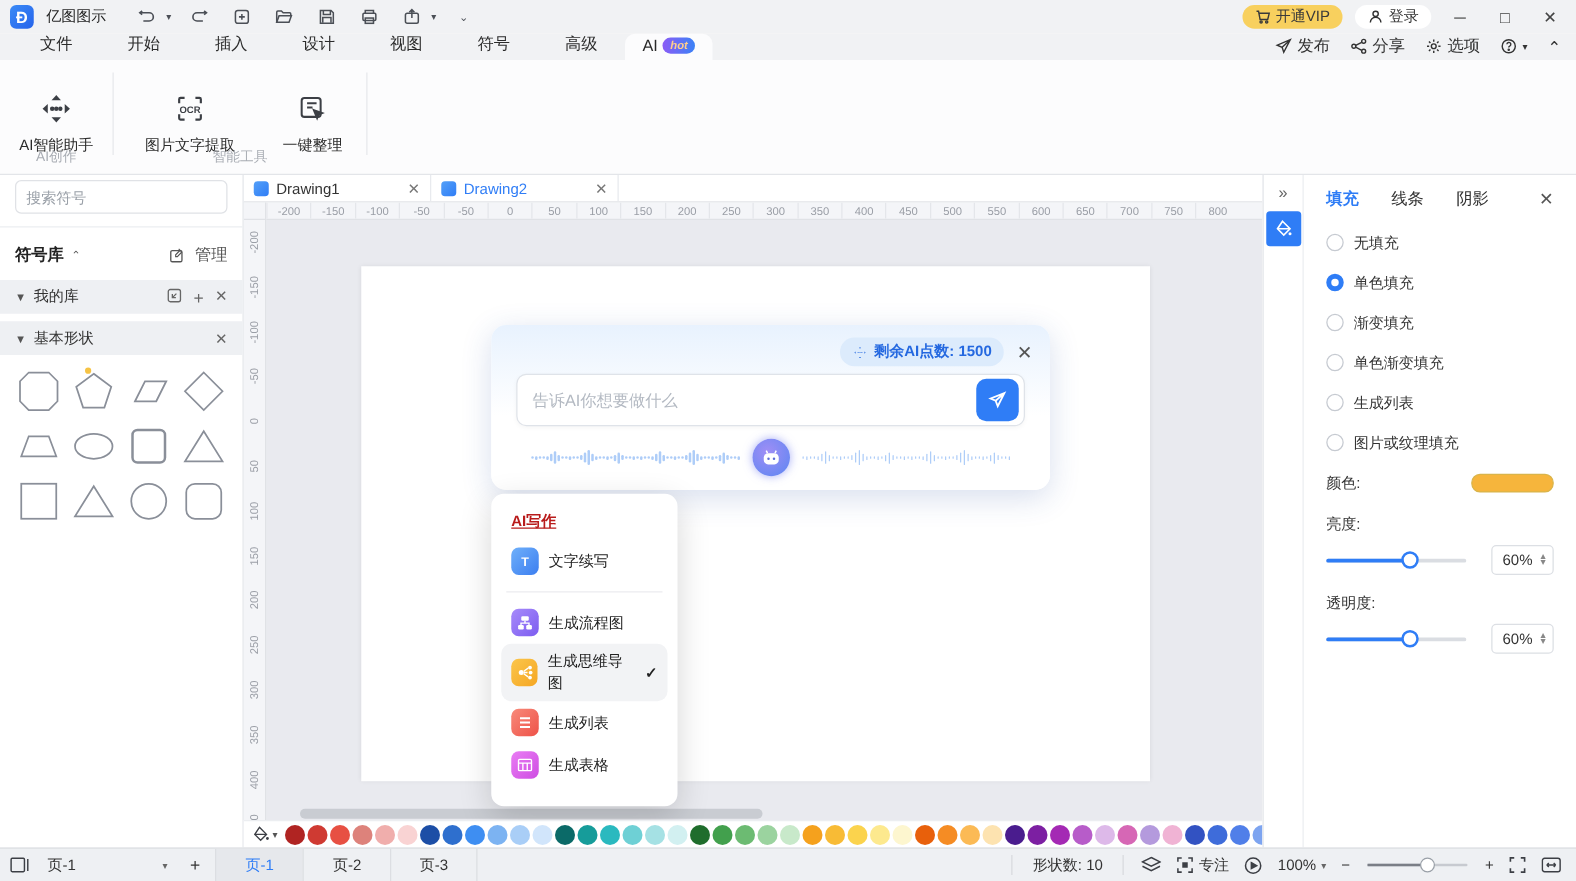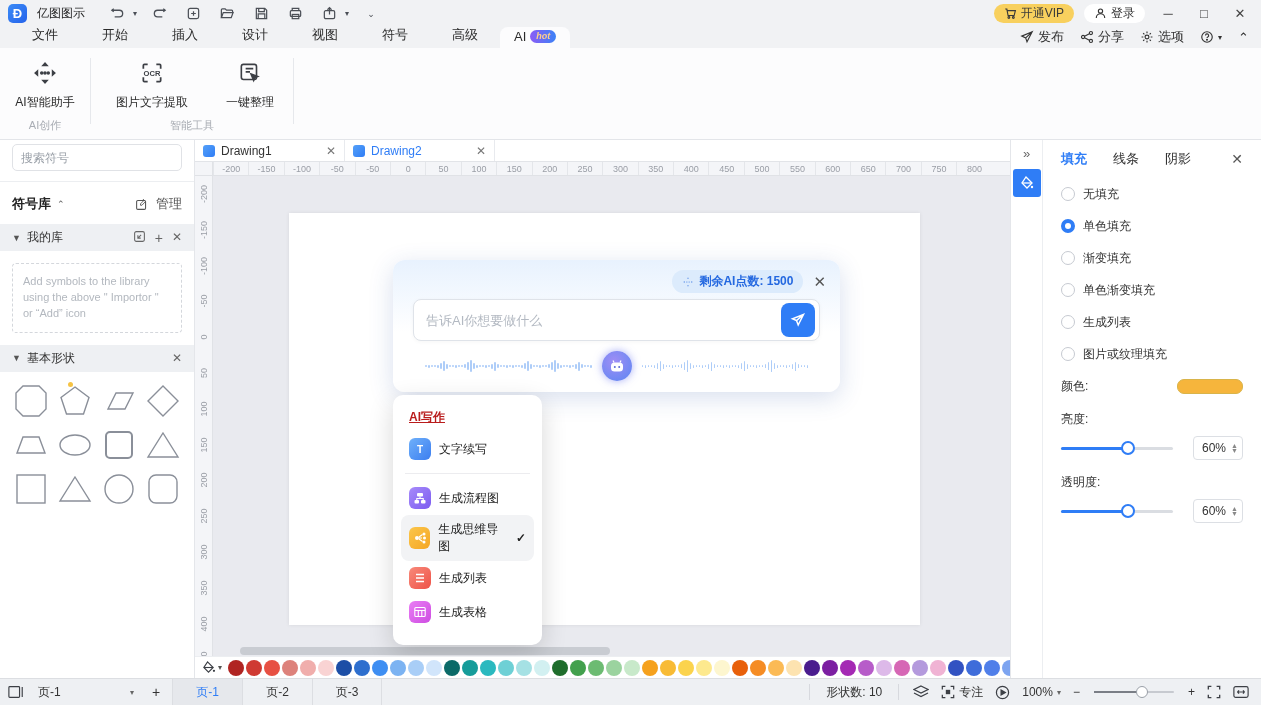--- a/index.html
+++ b/index.html
@@ -22,21 +22,21 @@
   
   #menubar { position:absolute; left:0; top:27px; width:1261px; height:21px; background:#f1f2f4; display:flex; align-items:flex-end; padding-left:10px; }
   .menu-tab { font-size:13px; color:#2b2b2b; padding:2px 22px 4px; cursor:pointer; white-space:nowrap; }
   .menu-tab.active { background:#fcfcfd; border-radius:8px 8px 0 0; display:flex; align-items:center; gap:4px; padding:2px 14px 4px; }
   .hot-badge { font-size:9px; font-style:italic; font-weight:bold; color:#ffcf8e; background:linear-gradient(90deg,#8b5cf6,#3b82f6); border-radius:7px; padding:1px 6px 2px; }
   .menu-right { margin-left:auto; display:flex; align-items:center; gap:16px; padding:0 12px 2px; }
   .menu-right .mr-item { font-size:13px; color:#333; display:flex; align-items:center; gap:4px; cursor:pointer; }
 
   
   #ribbon { position:absolute; left:0; top:48px; width:1261px; height:92px; background:#fcfcfd; border-bottom:1px solid #e3e5e9; }
-  .rb-btn { position:absolute; top:8px; width:90px; text-align:center; cursor:pointer; }
+  .rb-btn { position:absolute; top:22px; width:90px; text-align:center; cursor:pointer; }
   .rb-btn .ico { height:34px; display:flex; align-items:center; justify-content:center; color:#3c3f45; }
   .rb-btn .lbl { font-size:12px; color:#2b2b2b; margin-top:4px; white-space:nowrap; }
   .rb-group-label { position:absolute; top:70px; font-size:11px; color:#a9adb4; text-align:center; }
   .rb-sep { position:absolute; top:10px; height:66px; width:1px; background:#e6e8ec; }
 
   
   #sidebar { position:absolute; left:0; top:140px; width:195px; height:538px; background:#fff; border-right:1px solid #e4e6ea; }
   #canvas { position:absolute; left:195px; top:140px; width:815px; height:538px; background:#e9eaef; overflow:hidden; }
   #rightpanel { position:absolute; left:1010px; top:140px; width:251px; height:538px; background:#fff; border-left:1px solid #e4e6ea; display:flex; }
 
@@ -321,21 +321,20 @@
     <span>我的库</span>
     <span class="right">
       <svg width="13" height="13" viewBox="0 0 16 16" fill="none" stroke="#666" stroke-width="1.3">
           <rect x="2" y="2" width="12" height="12" rx="2"></rect>
           <path d="M10 6 L6 10 M6 6.5 V10 h3.5"></path>
         </svg>
       <span style="font-size:14px">+</span>
       <span style="font-size:12px">✕</span>
     </span>
   </div>
-  <div class="hint-box">Add symbols to the library using the above " Importor " or “Add” icon</div>
   <div class="band">
     <span class="tri">▼</span>
     <span>基本形状</span>
     <span class="right">
         <span style="font-size:12px">✕</span>
       </span>
   </div>
   <div class="shape-grid" id="shape-grid">
       <div class="shape-cell">
         <svg width="40" height="40" viewBox="0 0 40 40" stroke-width="1.4">

